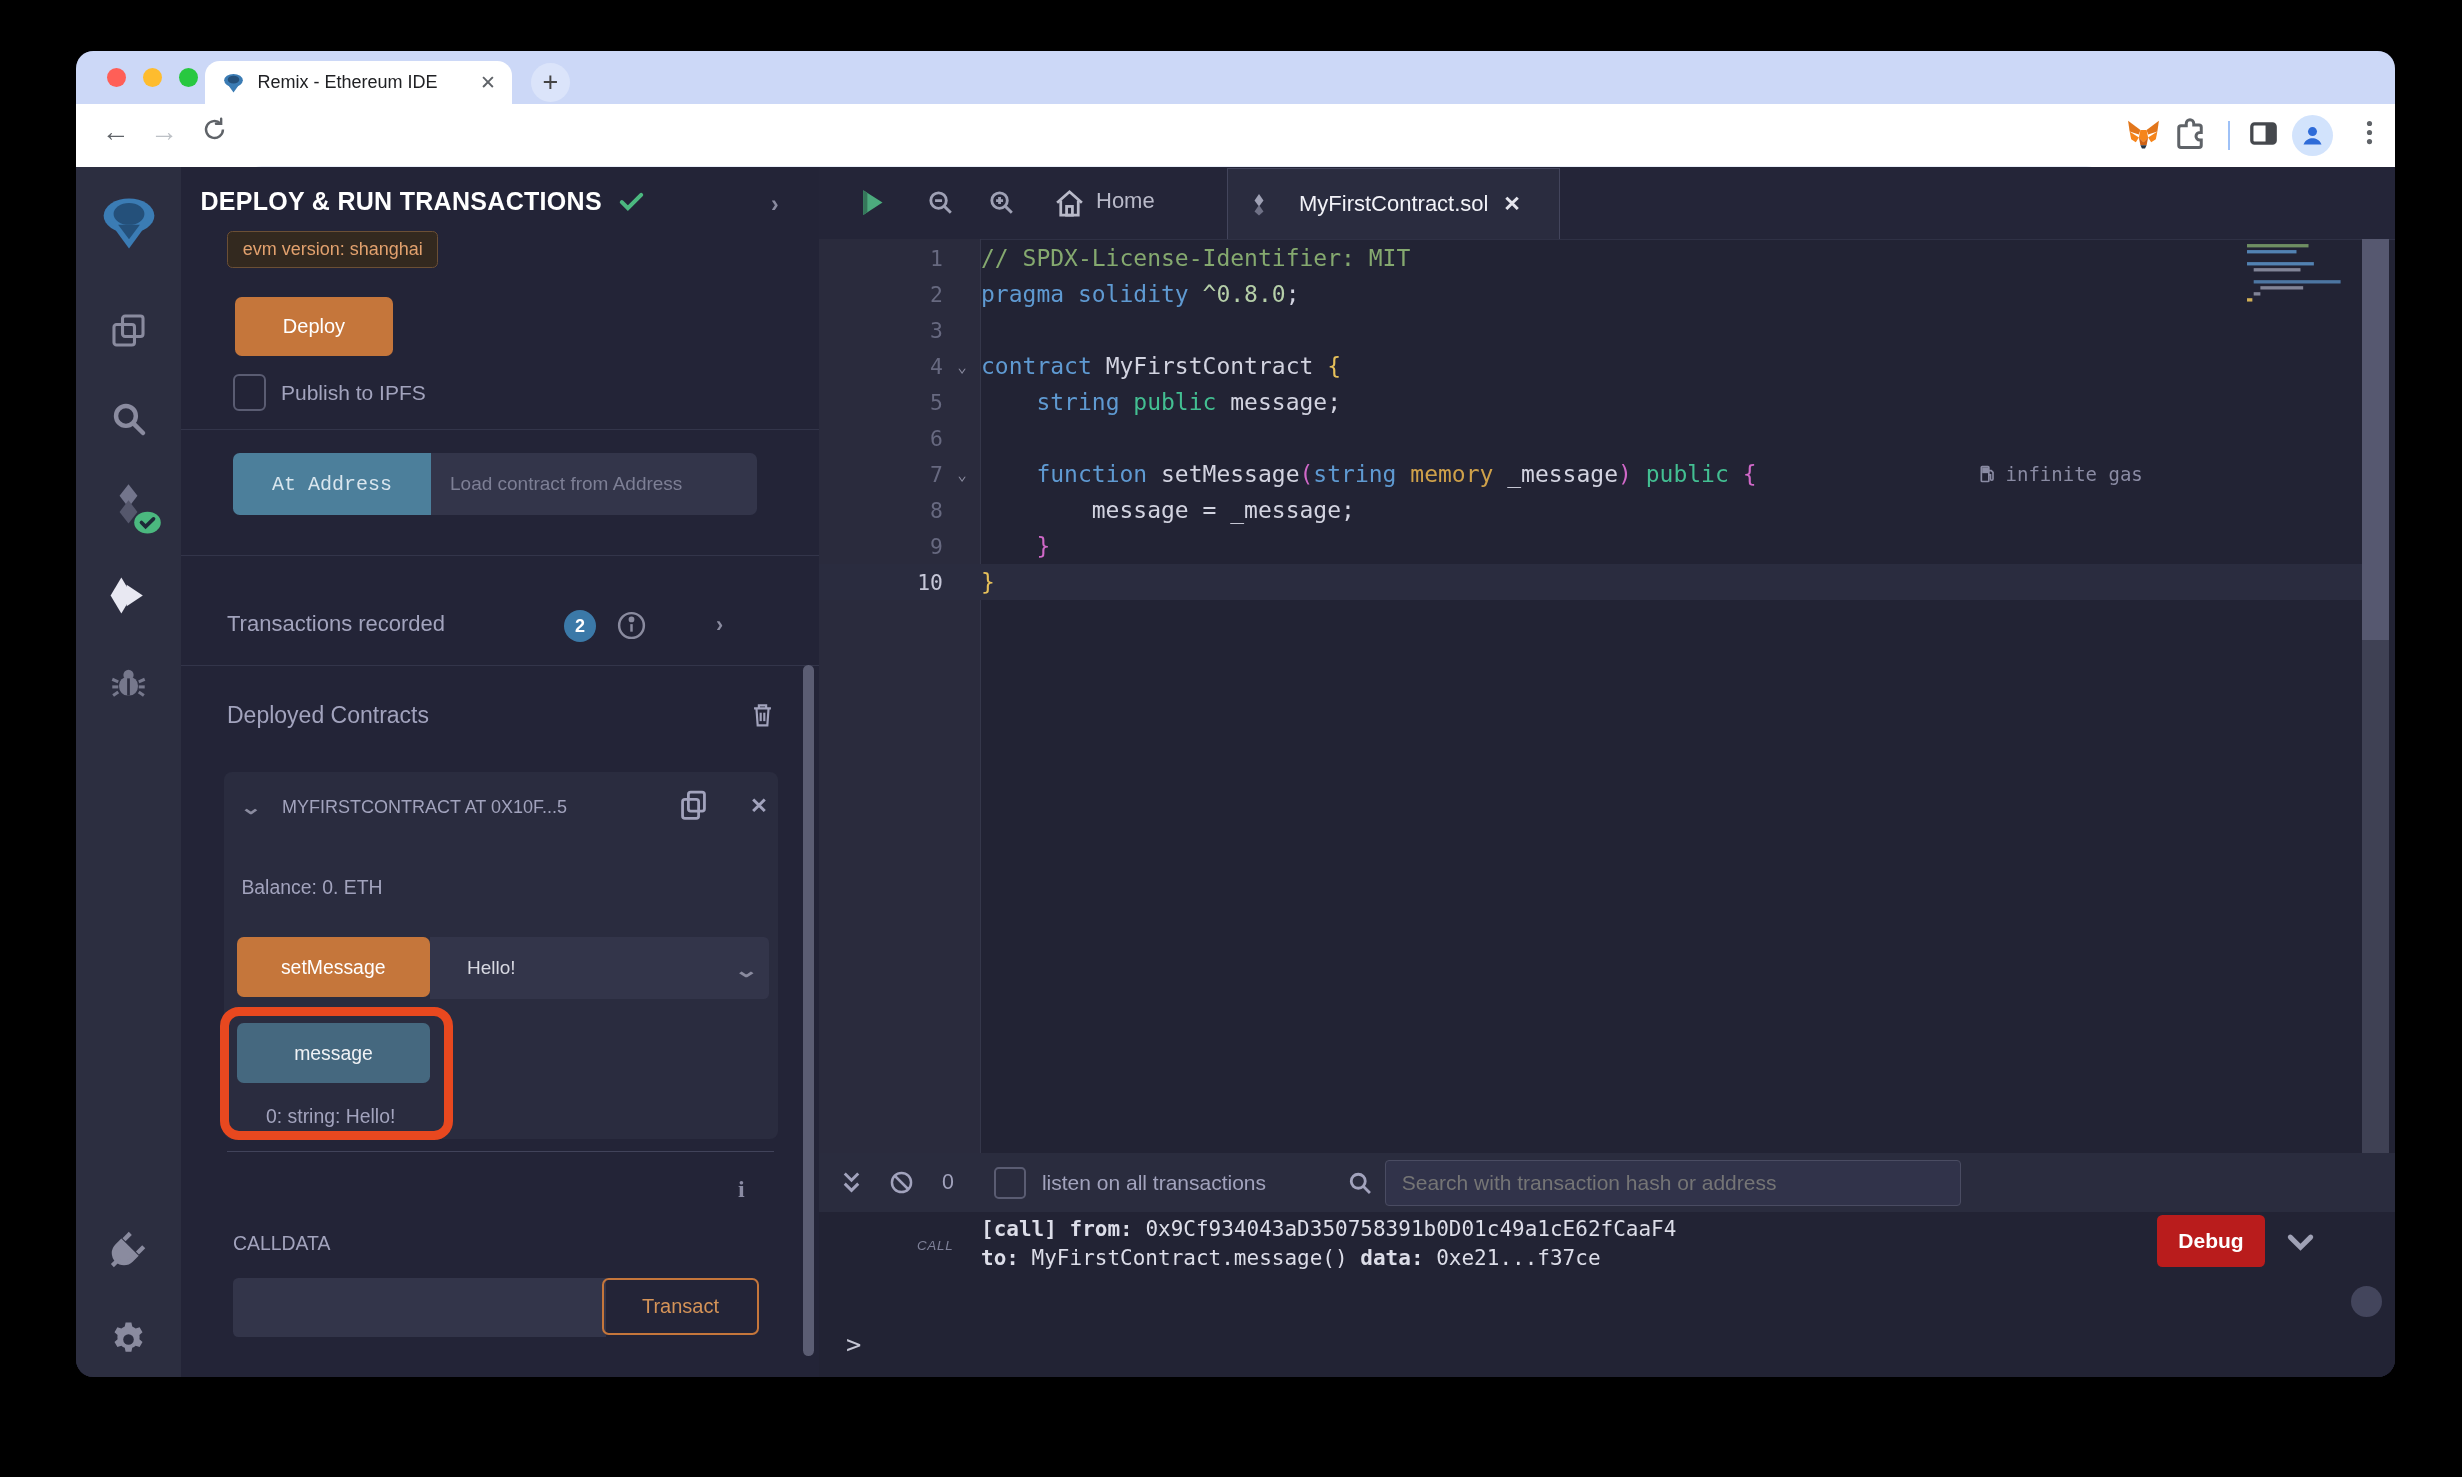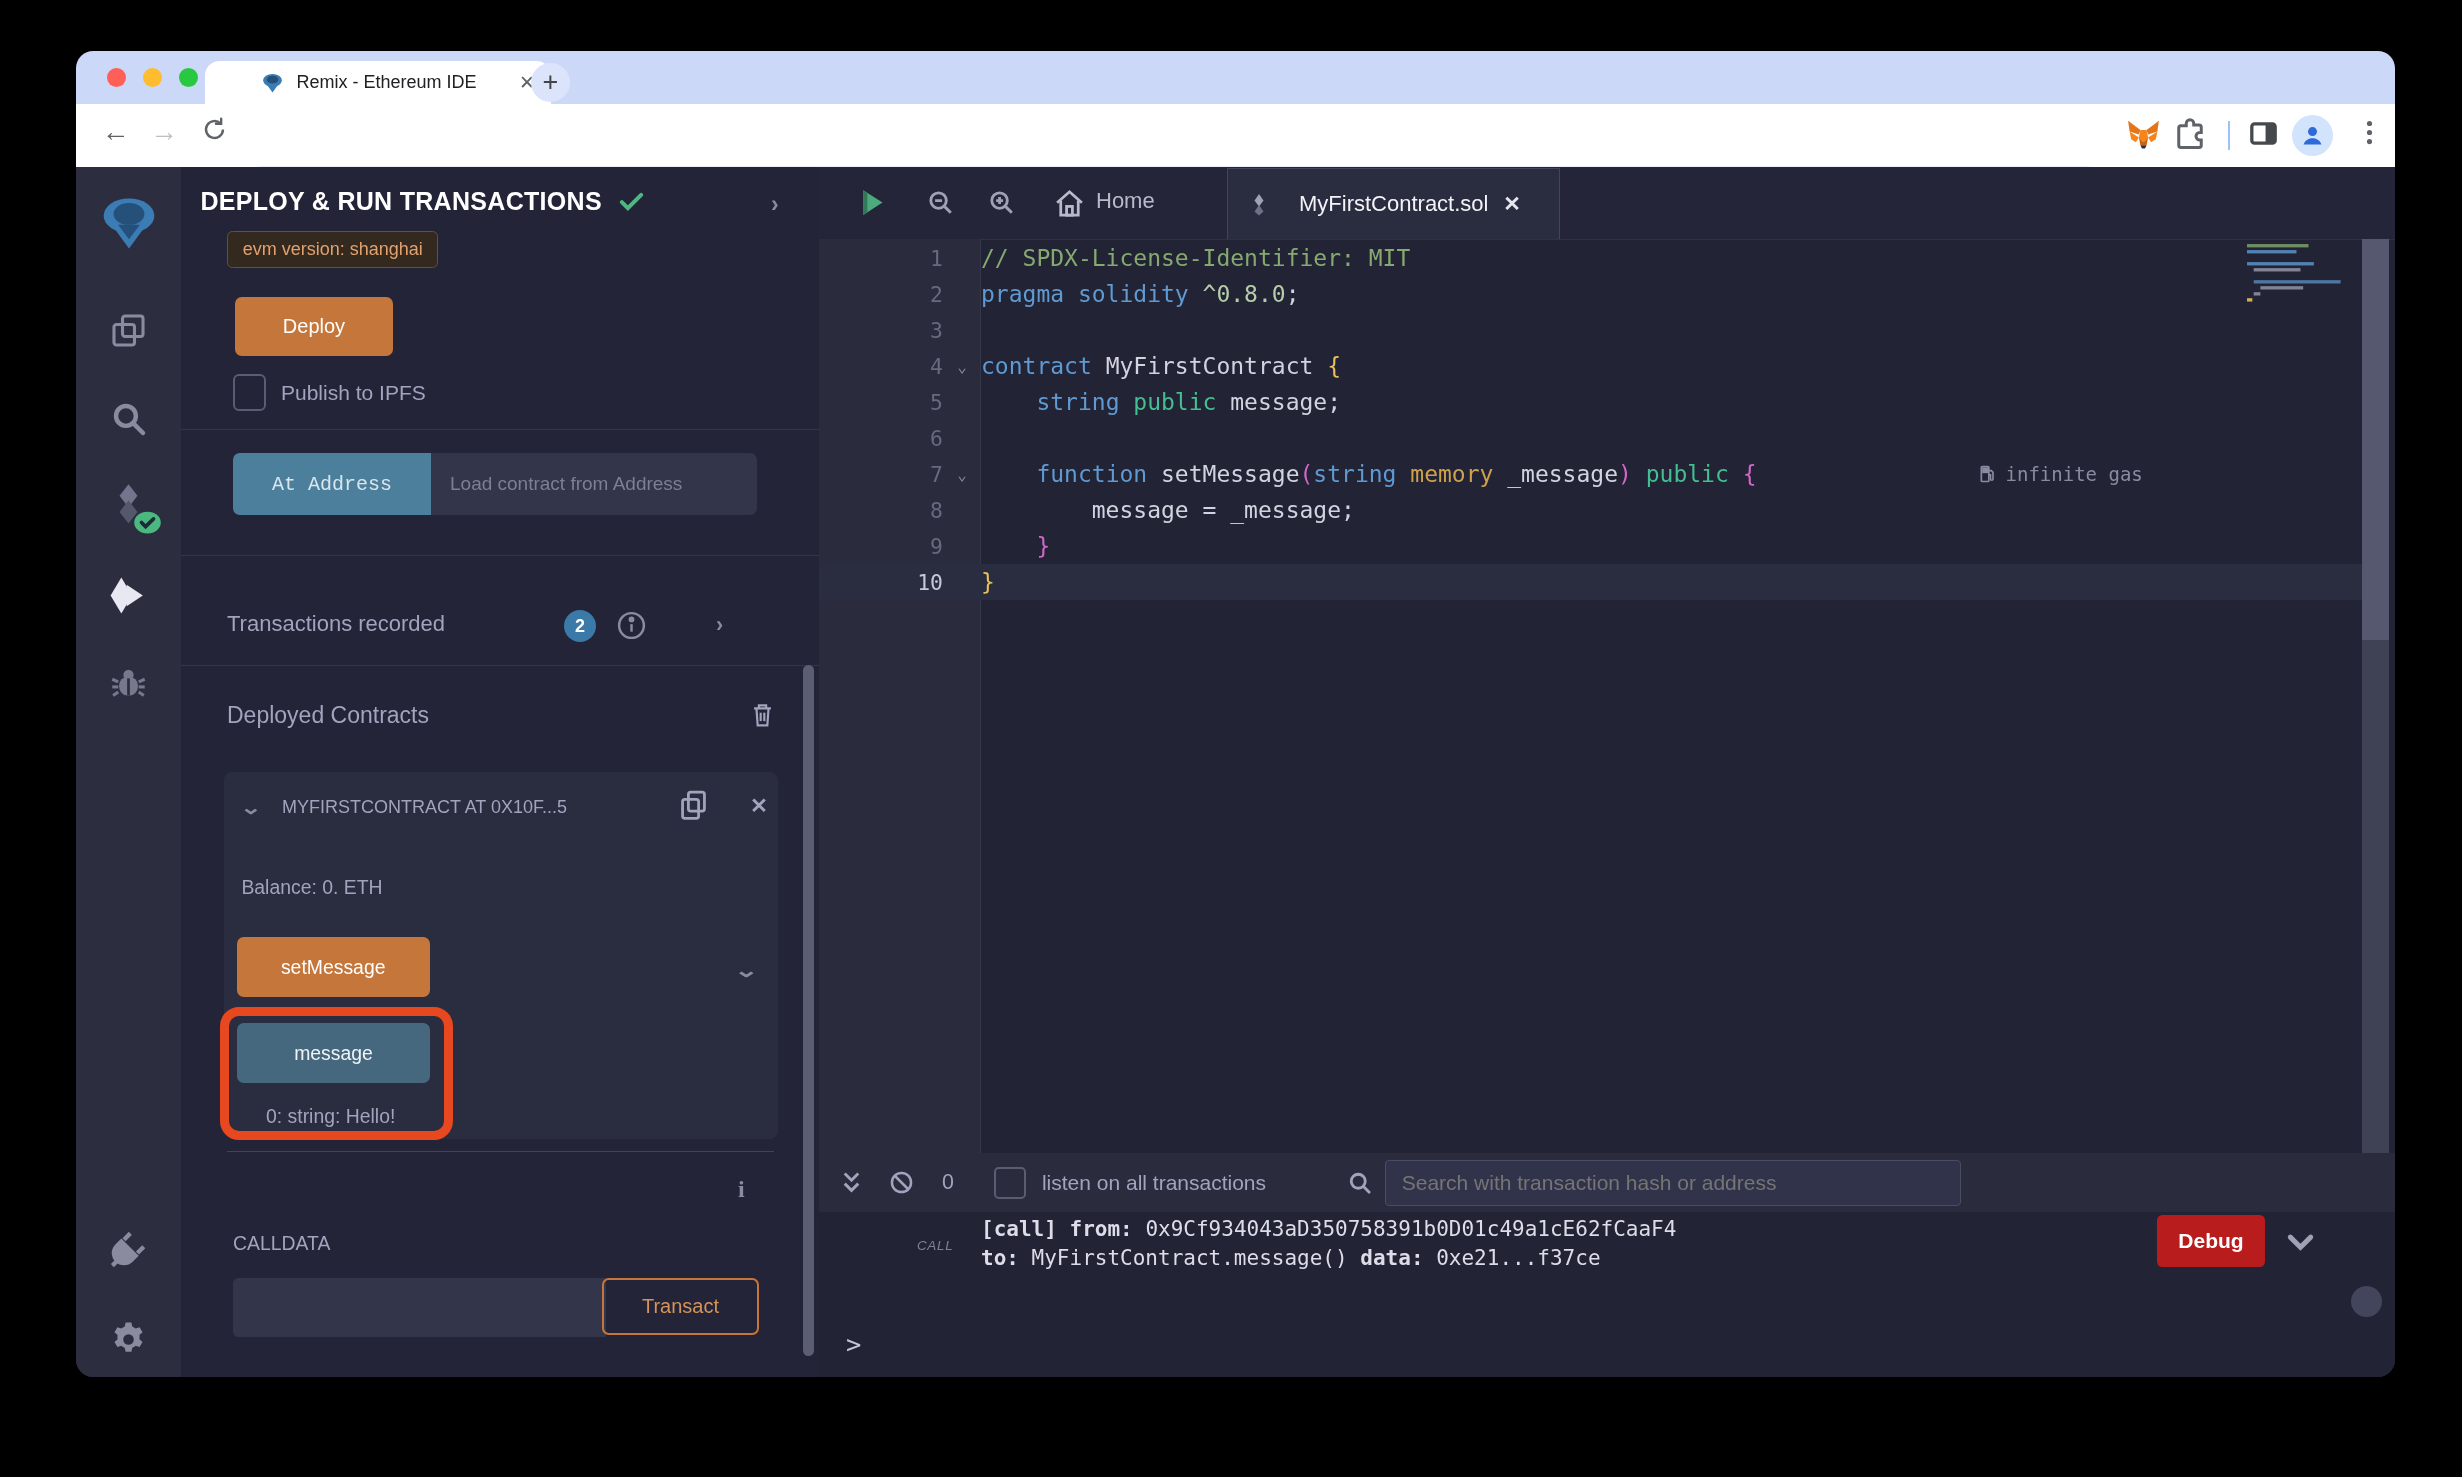--- a/index.html
+++ b/index.html
@@ -2,21 +2,21 @@
 <html style="font-size:10.7px"><head>
 <meta charset="utf-8">
 <style>
   html,body{margin:0;padding:0;background:#000;width:2462px;height:1477px;overflow:hidden;
     font-family:"Liberation Sans",sans-serif;}
   .abs{position:absolute;}
   #window{left:76px;top:51px;width:2319px;height:1326px;border-radius:17.4px;overflow:hidden;background:#232437;}
   
   #tabstrip{left:0;top:0;width:100%;height:53px;background:#ccd8f7;}
   .tl{width:19px;height:19px;border-radius:50%;top:16.7px;}
-  #btab{left:129px;top:10px;width:307px;height:43px;background:#fff;border-radius:14.7px 14.7px 0 0;display:flex;align-items:center;padding-left:39px;}
+  #btab{left:129px;top:10px;width:307px;height:43px;background:#fff;border-radius:14.7px 14.7px 0 0;display:flex;align-items:center;}
   #toolbar{left:0;top:53px;width:100%;height:63px;background:#fff;border-bottom:0.7px solid #dfe1e5;}
   .navic{font-size:28px;color:#5f6368;}
   #urlpill{left:164px;top:62px;width:1868px;height:44px;border-radius:22px;background:#e9eef8;display:flex;align-items:center;}
   #urltext{font-size:19.4px;color:#202124;margin-left:67px;white-space:nowrap;}
   
   #apparea{left:0;top:116px;width:2319px;height:1210px;background:#232437;}
   #rail{left:0;top:0;width:105px;height:1210px;background:#2c2e40;border-right:1.3px solid #33354a;}
   .railic{left:31px;width:43px;height:43px;}
   #sidepanel{left:105px;top:0;width:638px;height:1210px;background:#232437;}
   .divider{left:0;width:638px;height:1.3px;background:#33354a;}
@@ -266,20 +266,21 @@
           <svg width="35" height="35" viewBox="0 0 24 24" fill="none" stroke="#a2a3bd" stroke-width="1.9">
               <rect x="8.5" y="3.5" width="11" height="13" rx="1.6"></rect>
               <rect x="4.5" y="8.5" width="11" height="13" rx="1.6"></rect>
             </svg>
         </span>
         <span class="abs" style="left:526px;top:21.4px;font-size:21.4px;font-weight:700;color:#a2a3bd">✕</span>
 
         <span class="abs gtext" style="left:17.4px;top:104px;font-size:19.4px">Balance: 0. ETH</span>
 
         <button class="abs btn-orange" style="left:12.7px;top:165px;width:193px;height:60px;font-size:19.4px">setMessage</button>
+        <input class="abs inputdark" style="left: 206px; top: 165px; width: 300px; height: 60px; border-radius: 0px 5.4px 5.4px 0px; padding-left: 37px;" value="Hello!">
         <span class="abs chev" style="left:514px;top:186px;font-size:20px;transform:scaleX(1.5)">⌄</span>
       </div>
 
       <button class="abs" style="left:56px;top:856px;width:193px;height:60px;background:#45687f;border:none;border-radius:6.7px;color:#f0f2f5;font-size:19.4px;font-family:'Liberation Sans',sans-serif">message</button>
       <span class="abs gtext" style="left:85px;top:938px;font-size:19.4px">0: string: Hello!</span>
       <div class="abs" style="left:39px;top:840px;width:215px;height:115px;border:9.4px solid #e8481f;border-radius:19px;pointer-events:none"></div>
 
       <div class="abs" style="left:46px;top:984px;width:547px;height:1.3px;background:#41435a"></div>
 
       <span class="abs" style="left:52px;top:1014px;font-size:21.4px;color:#e8e9f0"></span>

